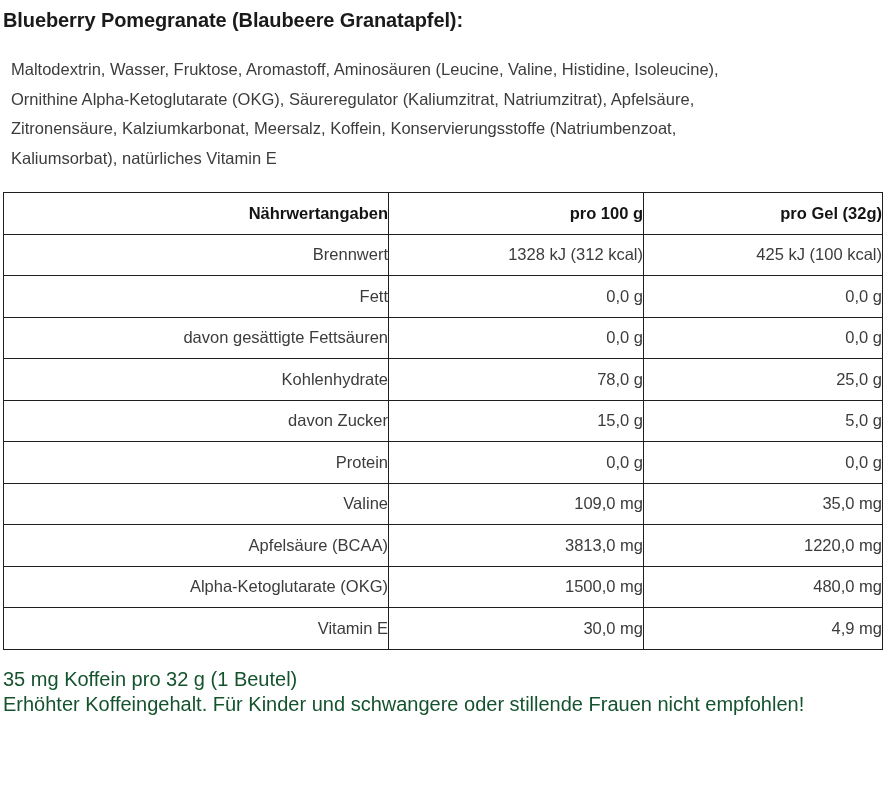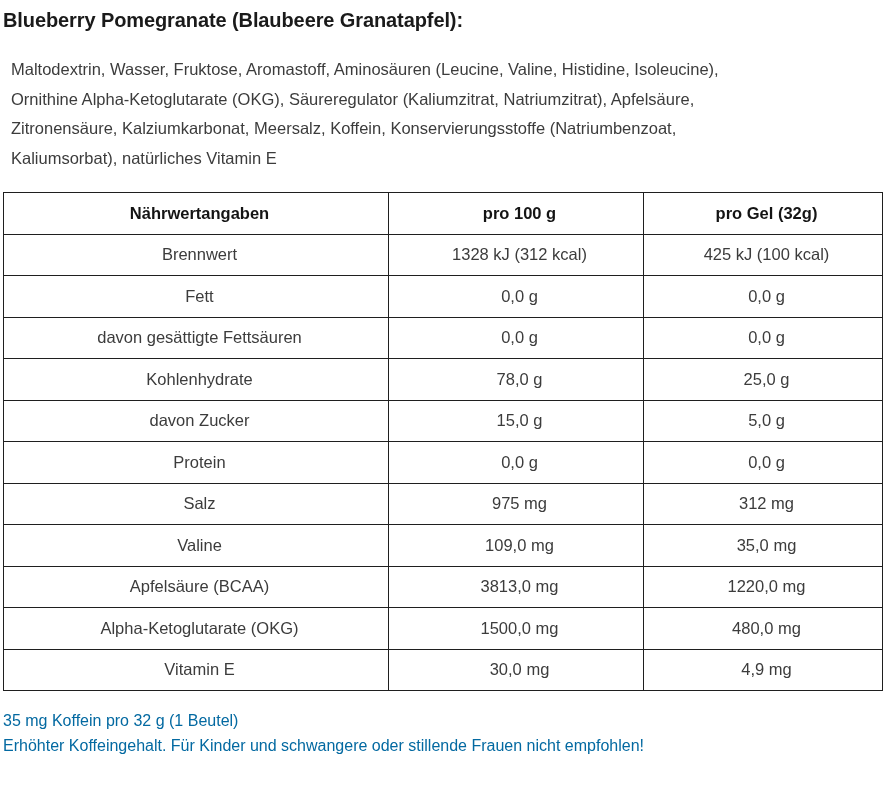--- a/index.html
+++ b/index.html
@@ -46,39 +46,39 @@
     table-layout: fixed;
   }
   table.nutrition col.c-name  { width: 385px; }
   table.nutrition col.c-per100{ width: 255px; }
   table.nutrition col.c-pergel{ width: 239px; }
   table.nutrition th,
   table.nutrition td {
     border: 1.6px solid #1f1f1f;
     height: 40.5px;
     padding: 0 0 0 7px;
-    text-align: center;
+    text-align: right;
     vertical-align: middle;
     font-size: 16.5px;
     font-weight: normal;
     color: #3c3c3c;
     overflow: hidden;
     white-space: nowrap;
   }
   table.nutrition thead th {
     font-weight: bold;
     color: #141414;
   }
   .footnotes {
     padding-top: 17px;
   }
   .footnote-line {
-    font-size: 16px;
+    font-size: 20px;
     line-height: 25px;
-    color: #0369a1;
+    color: #14532d;
     white-space: nowrap;
   }
 </style>
 </head>
 <body>
 
 <div class="page">
 
   <h1 class="product-title">Blueberry Pomegranate (Blaubeere Granatapfel):</h1>
 
@@ -122,25 +122,20 @@
         <td>davon Zucker</td>
         <td>15,0 g</td>
         <td>5,0 g</td>
       </tr>
       <tr>
         <td>Protein</td>
         <td>0,0 g</td>
         <td>0,0 g</td>
       </tr>
       <tr>
-        <td>Salz</td>
-        <td>975 mg</td>
-        <td>312 mg</td>
-      </tr>
-      <tr>
         <td>Valine</td>
         <td>109,0 mg</td>
         <td>35,0 mg</td>
       </tr>
       <tr>
         <td>Apfelsäure (BCAA)</td>
         <td>3813,0 mg</td>
         <td>1220,0 mg</td>
       </tr>
       <tr>

